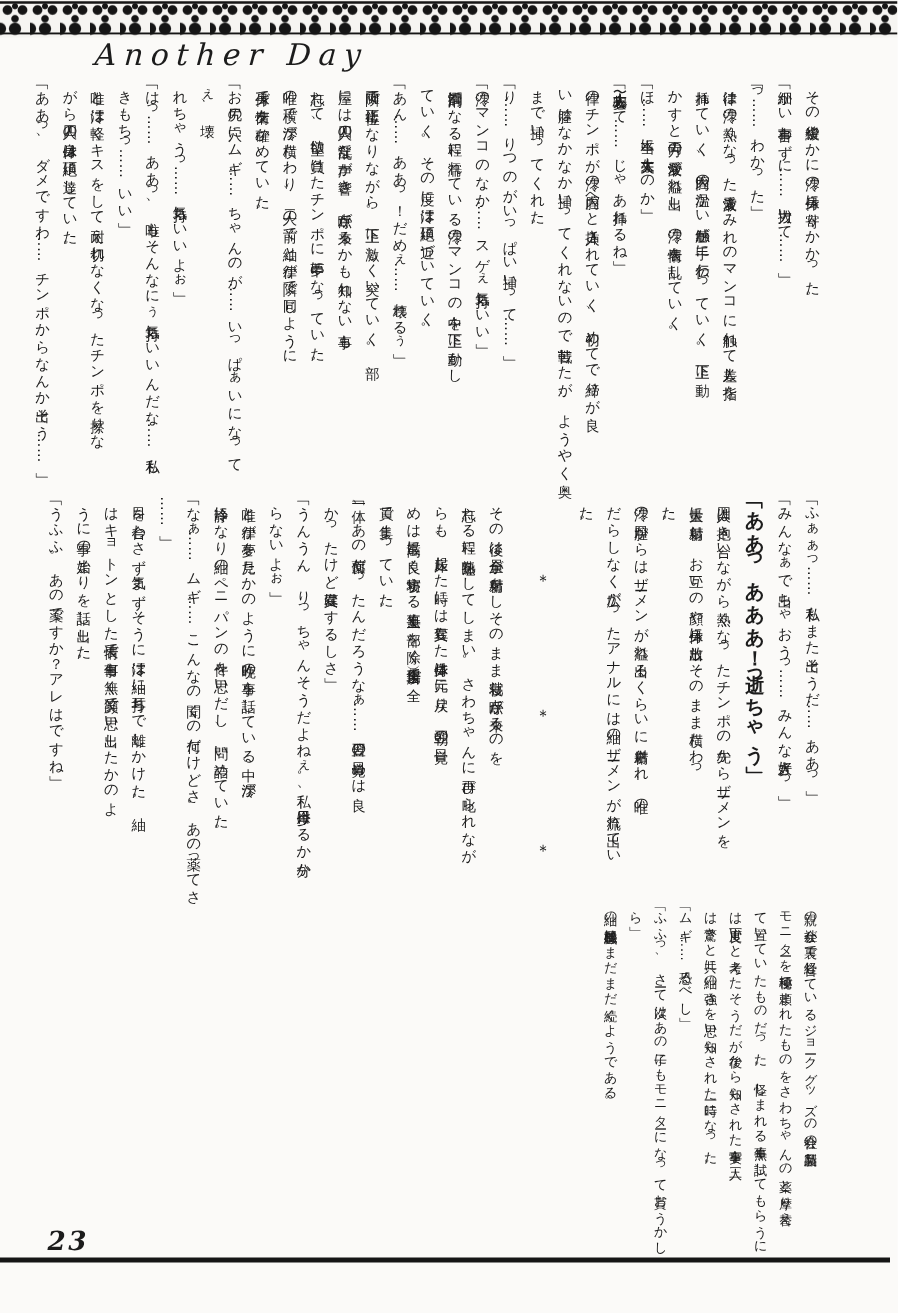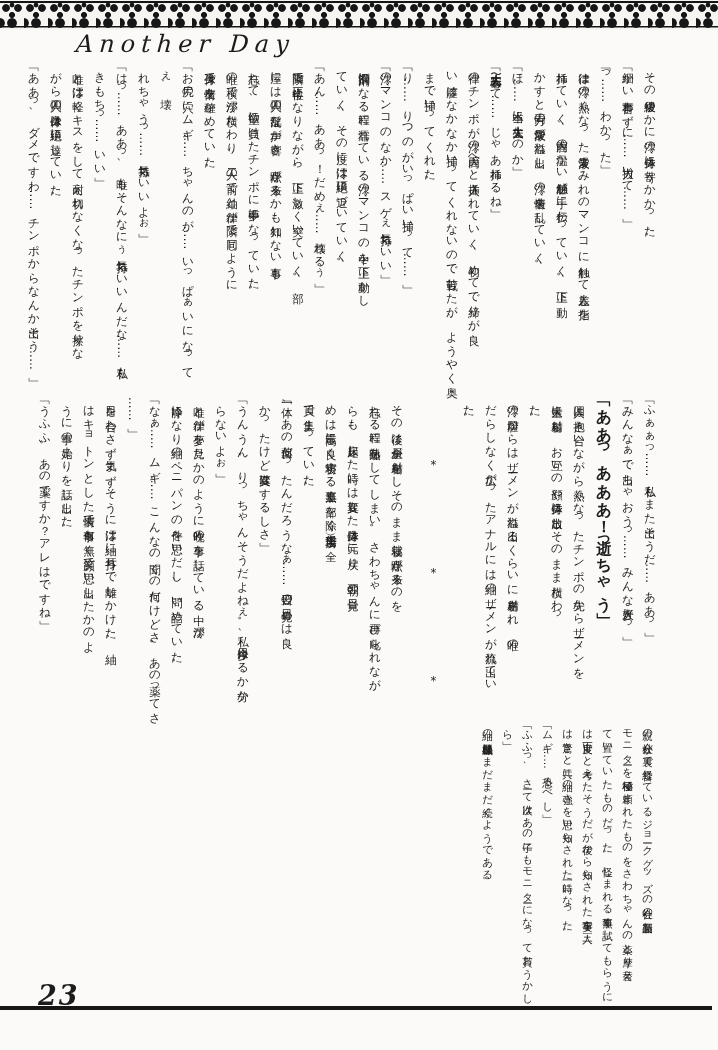--- a/index.html
+++ b/index.html
@@ -61,21 +61,21 @@
   }
   .vline.separator{
     font-size:13px;
     line-height:50px;
   }
   .page-number{
     position:absolute;left:38px;top:980px;
     font-family:"DejaVu Serif",serif;
     font-style:italic;
     font-weight:bold;
-    font-size:27px;
+    font-size:21px;
     letter-spacing:2px;
     text-align:center;
   }
   .footer-rule{
     position:absolute;left:0;top:1006px;
     width:712px;height:4px;
     background:#161616;
   }
 </style>
 </head>

